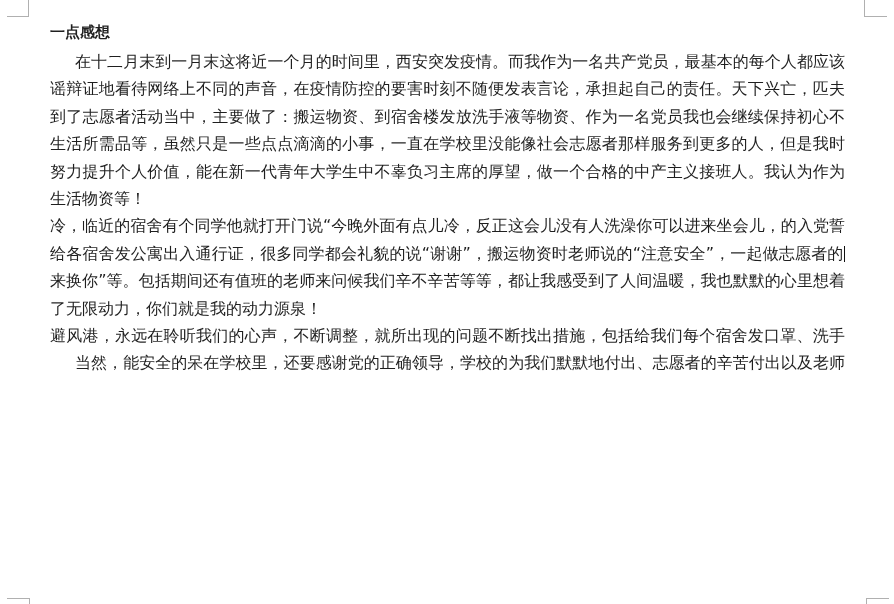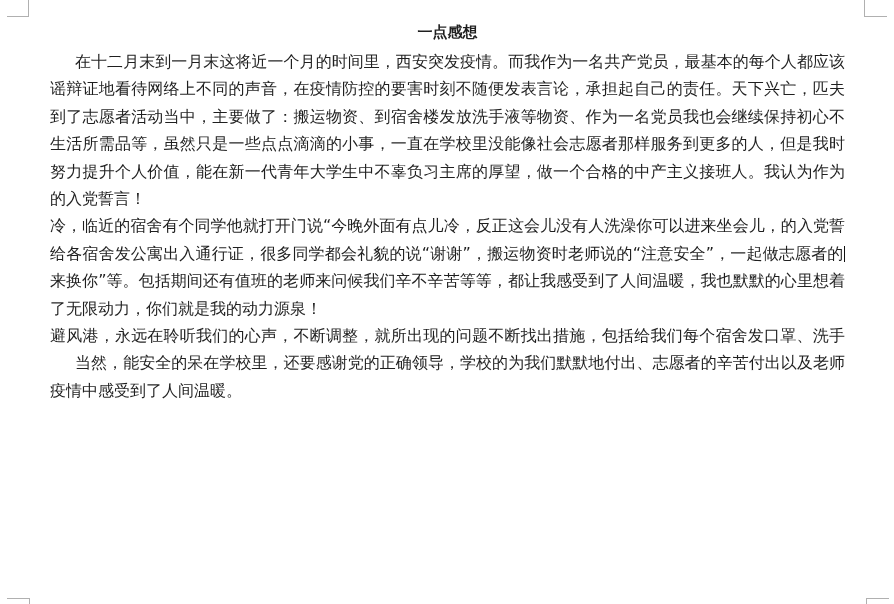--- a/index.html
+++ b/index.html
@@ -20,21 +20,21 @@
   .mark{position:absolute;}
   .mark.tl{left:7px;top:0;width:21px;height:16px;border-right:1px solid var(--mark-color);border-bottom:1px solid var(--mark-color);}
   .mark.tr{left:864px;top:0;width:22px;height:16px;border-left:1px solid var(--mark-color);border-bottom:1px solid var(--mark-color);}
   .mark.bl{left:7px;top:598px;width:22px;height:6px;border-right:1px solid var(--mark-color);border-top:1px solid var(--mark-color);}
   .mark.br{left:866px;top:598px;width:22px;height:6px;border-left:1px solid var(--mark-color);border-top:1px solid var(--mark-color);}
 
   .content{
     position:absolute;left:50px;top:20px;width:795px;
   }
   .title{
-    font-size:15px;font-weight:bold;text-align:center;
+    font-size:15px;font-weight:bold;text-align:left;
     line-height:24px;margin:0 0 4px 0;color:var(--text-color);
   }
   .para{margin:0;}
   .para.last-para{margin-top:8px;}
   .line{
     font-size:16px;
     line-height:27.4px;height:27.4px;overflow:hidden;
     text-align:justify;text-align-last:justify;
     color:var(--text-color);
   }
@@ -55,27 +55,26 @@
 
 <div class="content">
   <h1 class="title">一点感想</h1>
   <div id="paragraphs">
       <div class="para">
         <div class="line first">在十二月末到一月末这将近一个月的时间里，西安突发疫情。而我作为一名共产党员，最基本的每个人都应该做的就是从自身做起，不信谣不传</div>
         <div class="line">谣辩证地看待网络上不同的声音，在疫情防控的要害时刻不随便发表言论，承担起自己的责任。天下兴亡，匹夫有责，从疫情发生的伊始，我也投入</div>
         <div class="line">到了志愿者活动当中，主要做了：搬运物资、到宿舍楼发放洗手液等物资、作为一名党员我也会继续保持初心不改、宿舍楼值班、给隔离的同学送饭及</div>
         <div class="line">生活所需品等，虽然只是一些点点滴滴的小事，一直在学校里没能像社会志愿者那样服务到更多的人，但是我时刻在向优秀的党员同志学习并且积极</div>
         <div class="line">努力提升个人价值，能在新一代青年大学生中不辜负习主席的厚望，做一个合格的中产主义接班人。我认为作为一名党员和其他人没有什么不同，要</div>
-        <div class="line plast">的入党誓言！</div>
+        <div class="line plast">生活物资等！</div>
       </div>
       <div class="para">
         <div class="line">冷，临近的宿舍有个同学他就打开门说“今晚外面有点儿冷，反正这会儿没有人洗澡你可以进来坐会儿，的入党誓言。”当时说实话心里挺感动的，但是</div>
         <div class="line"><span>给各宿舍发公寓出入通行证，很多同学都会礼貌的说“谢谢”，搬运物资时老师说的“注意安全”，一起做志愿者的</span><span class="caret"></span><span>同学说的“你累了吧，你先休息一会儿我</span></div>
         <div class="line">来换你”等。包括期间还有值班的老师来问候我们辛不辛苦等等，都让我感受到了人间温暖，我也默默的心里想着这就是我想要的，很值得，让我充满</div>
         <div class="line plast">了无限动力，你们就是我的动力源泉！</div>
       </div>
       <div class="para">
         <div class="line">避风港，永远在聆听我们的心声，不断调整，就所出现的问题不断找出措施，包括给我们每个宿舍发口罩、洗手液、生活物资等，让我们在这无情的</div>
         <div class="line first">当然，能安全的呆在学校里，还要感谢党的正确领导，学校的为我们默默地付出、志愿者的辛苦付出以及老师的帮助和指导，学校是我们温暖的</div>
-        <div class="line plast">疫情中感受到了人间温暖。</div>
       </div>
     </div>
 </div>
 
 </body></html>

